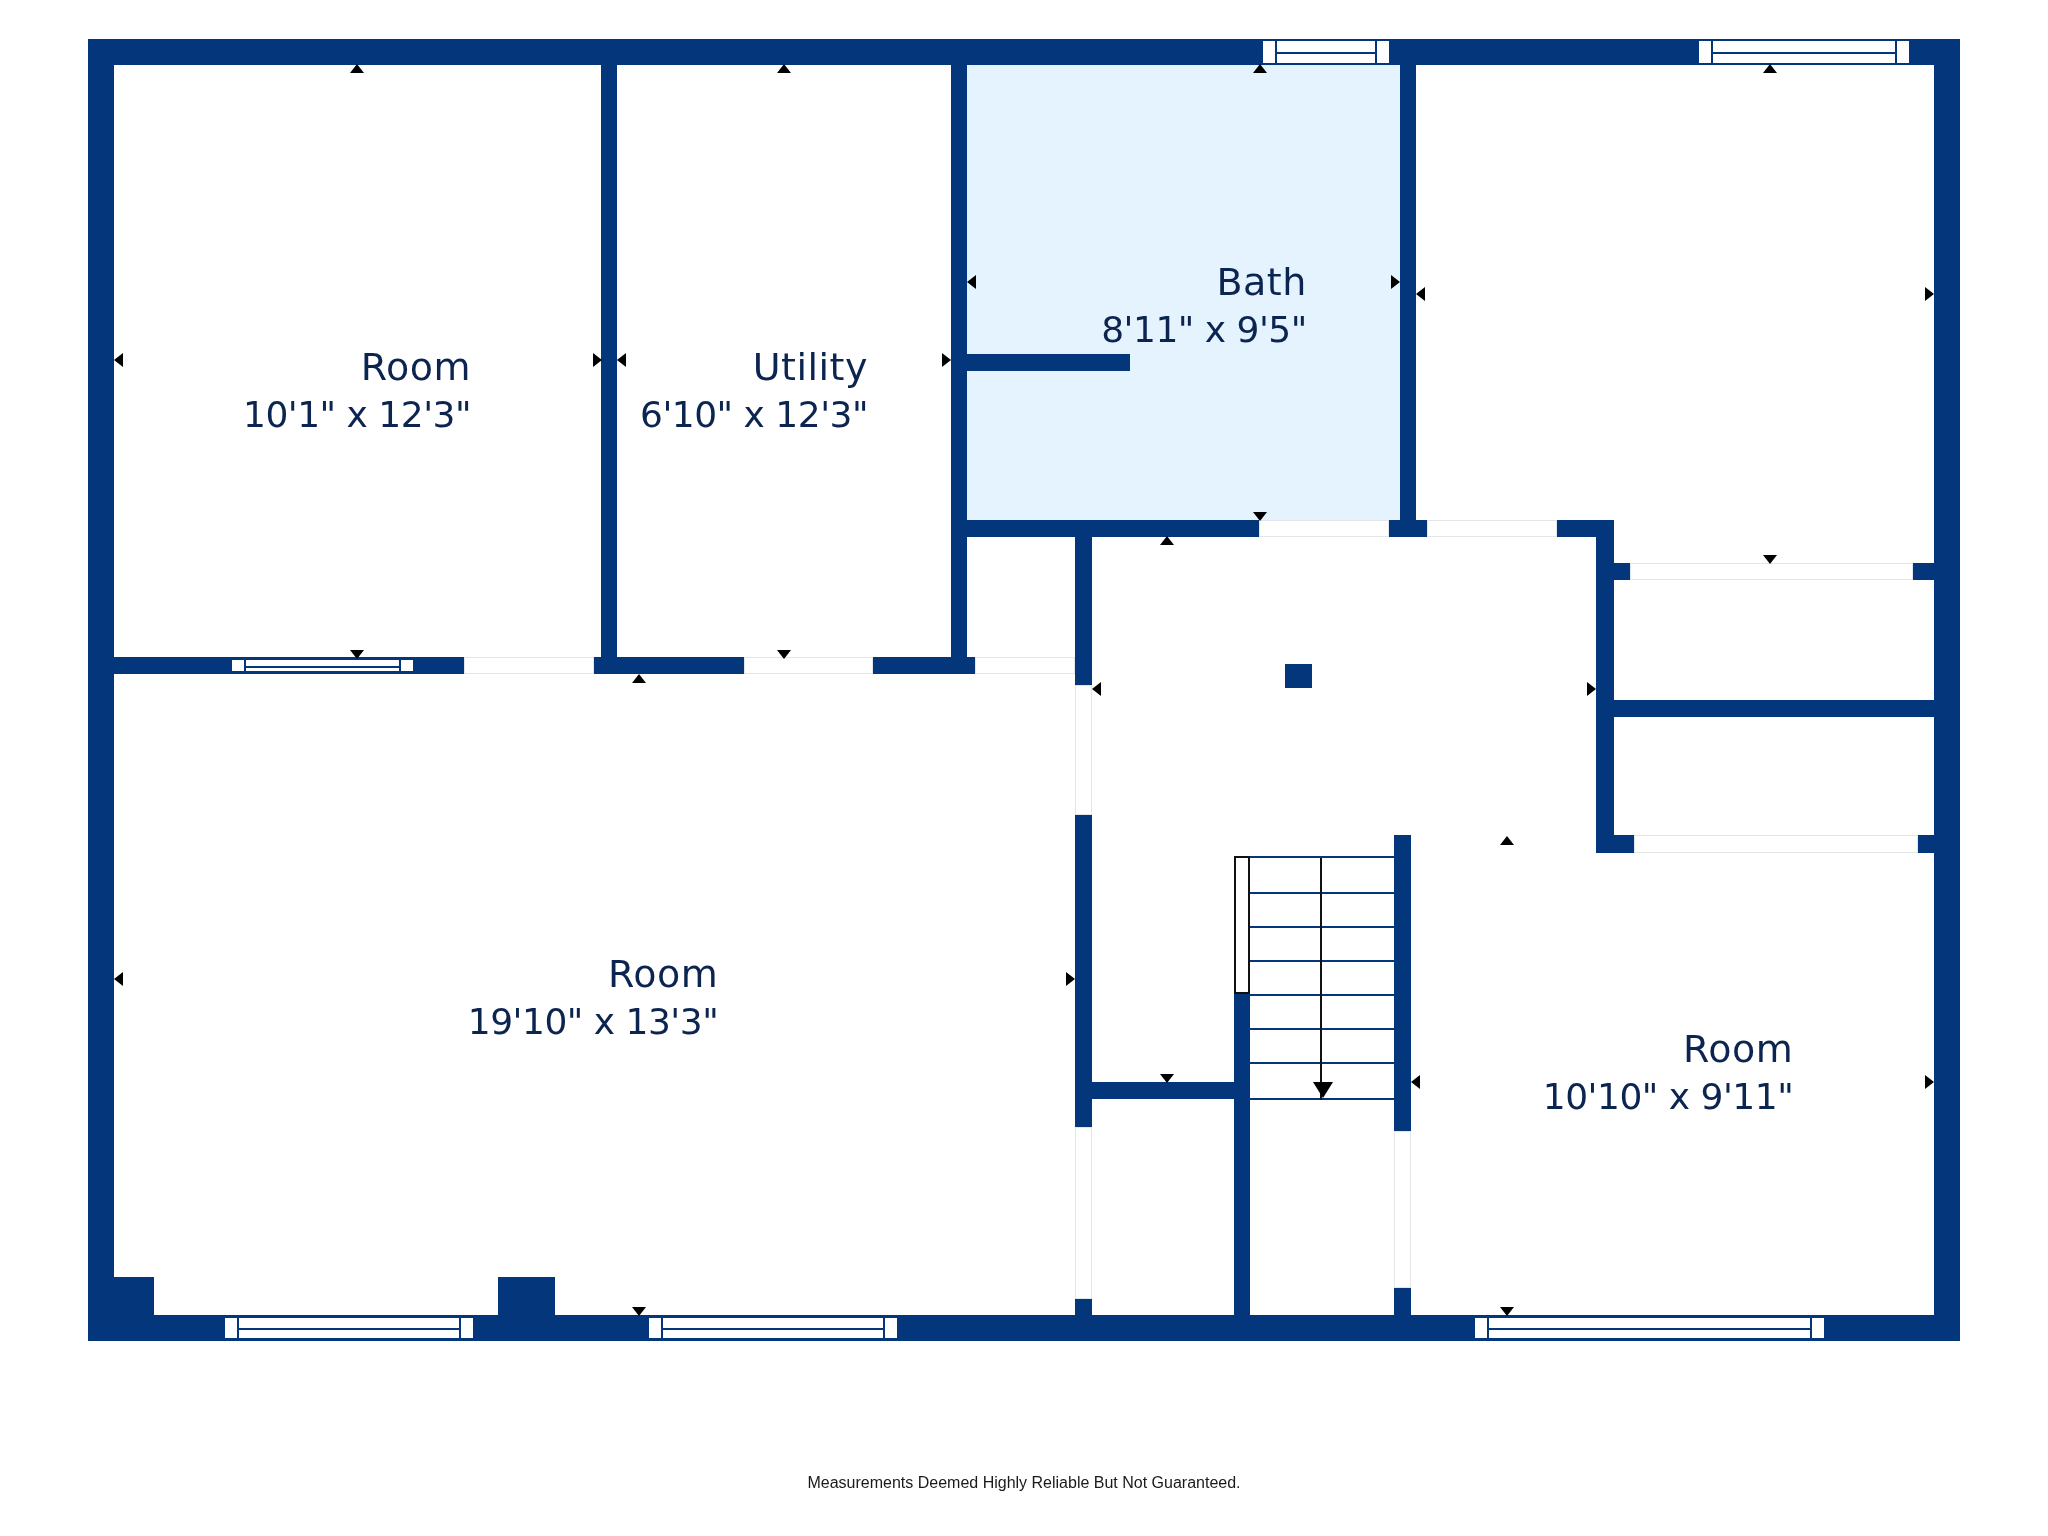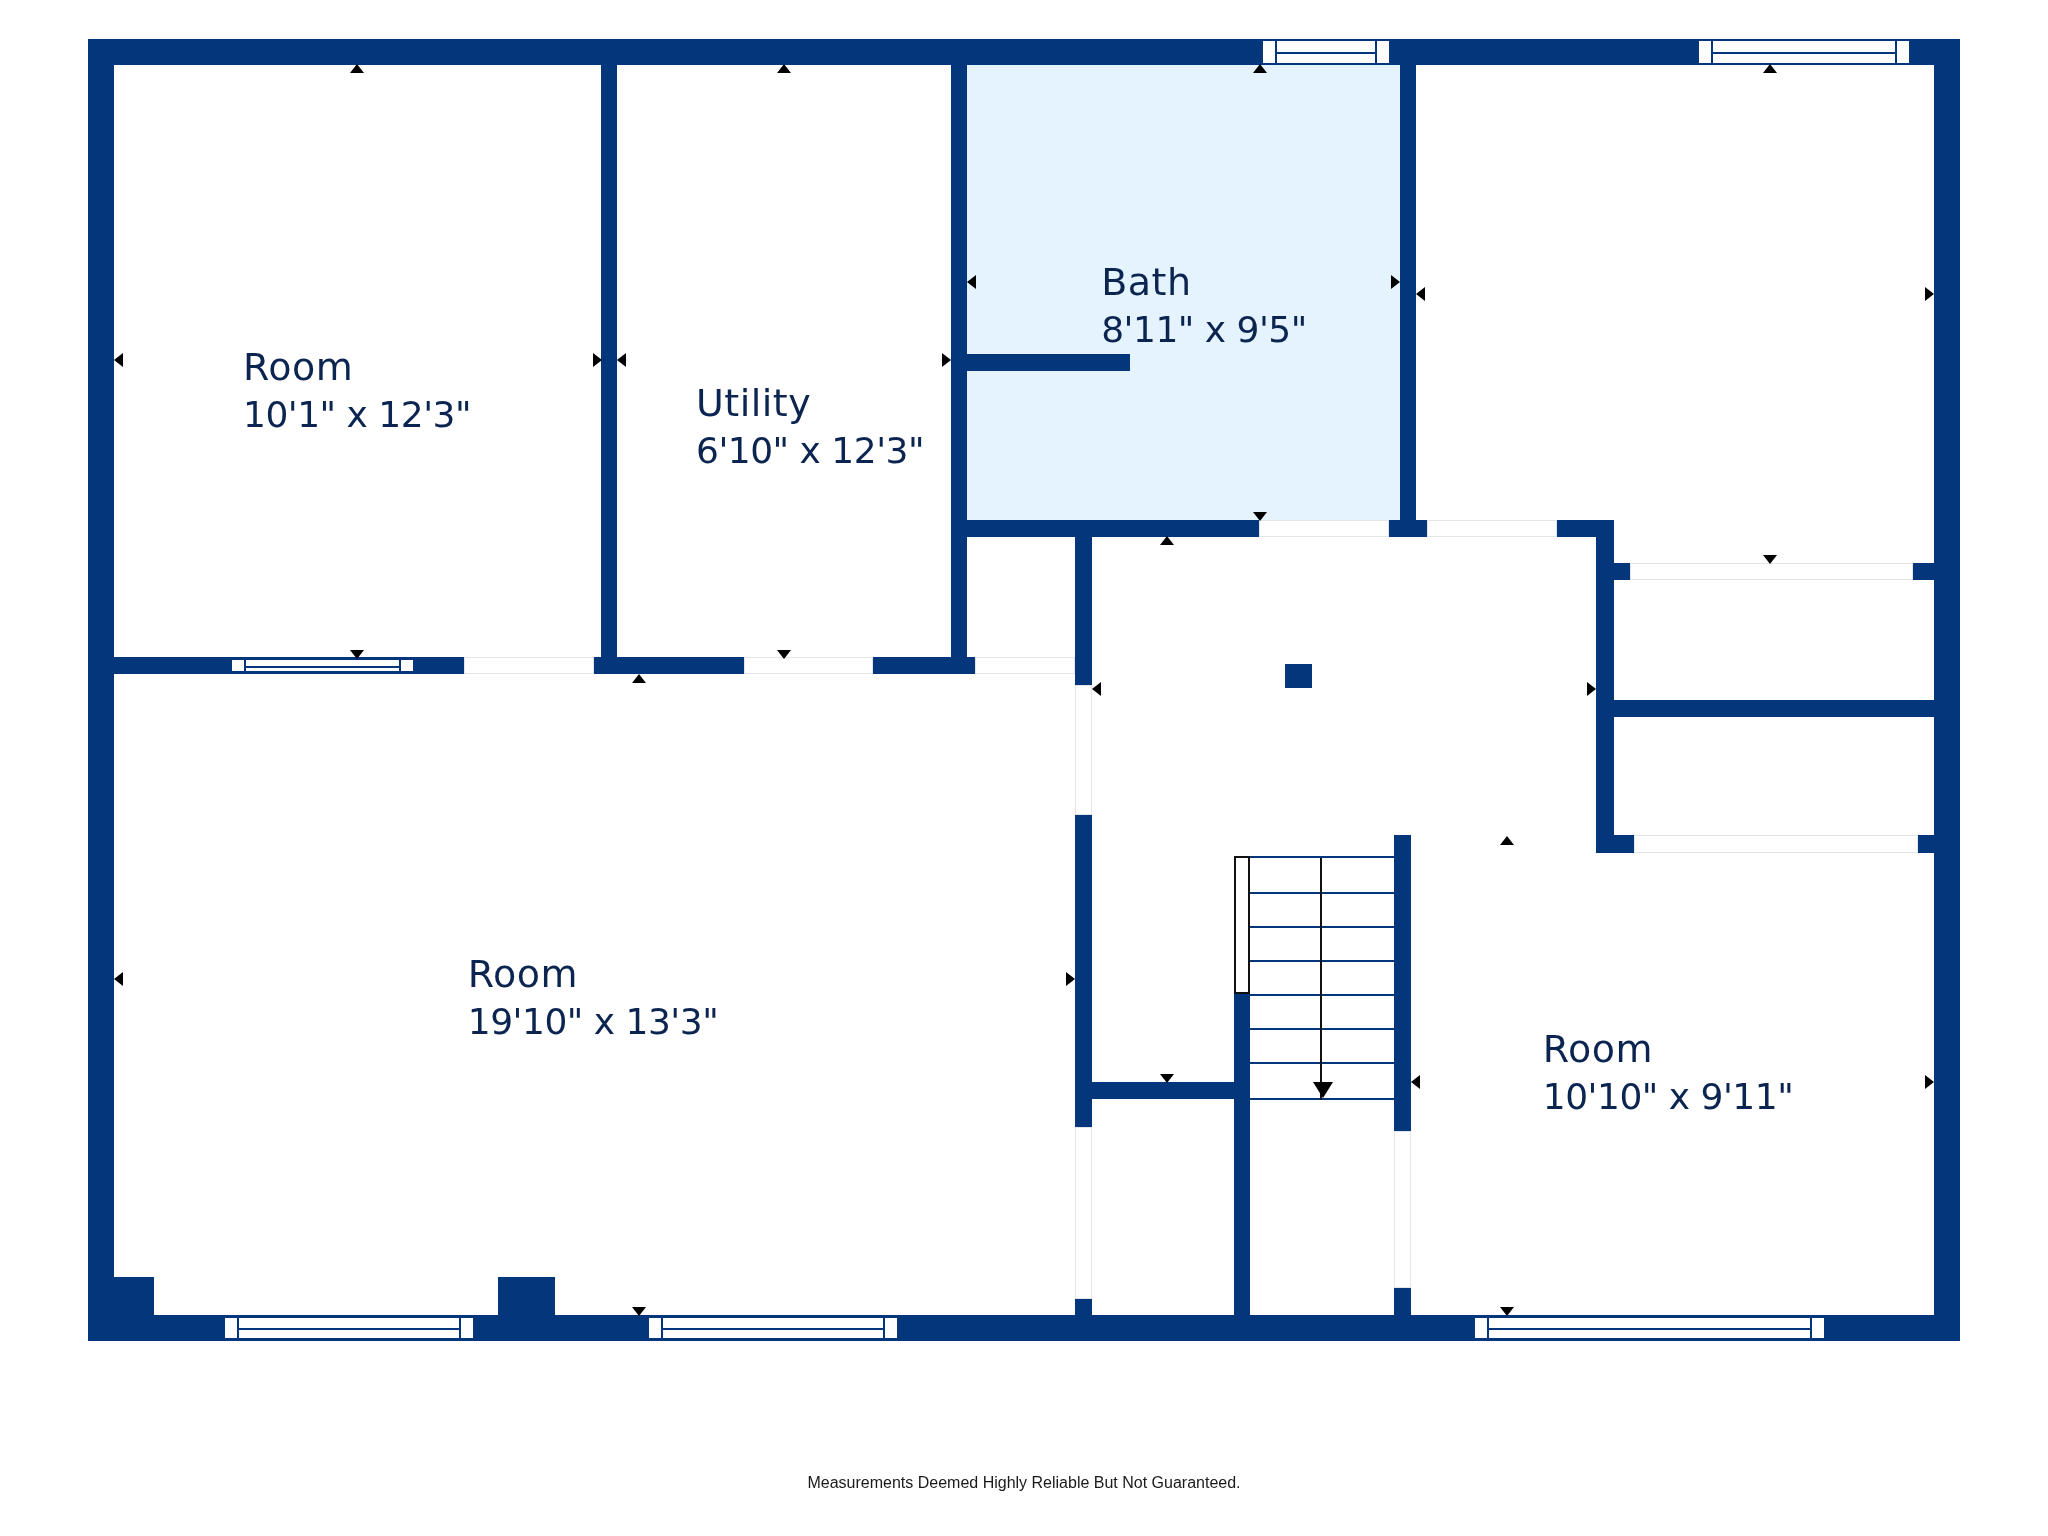--- a/index.html
+++ b/index.html
@@ -4,21 +4,21 @@
 <style>
   html,body{margin:0;padding:0;background:#ffffff;}
   body{width:2048px;height:1536px;position:relative;overflow:hidden;font-family:"DejaVu Sans","Liberation Sans",sans-serif;}
   .plan{position:absolute;left:0;top:0;width:2048px;height:1536px;}
   .w{position:absolute;background:#03367a;}
   .bath-fill{position:absolute;background:#e4f3fd;}
   .win{position:absolute;background:#ffffff;border:2px solid #03367a;box-sizing:border-box;}
   .win.h::before{content:"";position:absolute;left:12px;right:12px;top:50%;height:0;border-top:2px solid #03367a;}
   .win.h::after{content:"";position:absolute;left:12px;right:12px;top:0;bottom:0;border-left:2px solid #03367a;border-right:2px solid #03367a;}
   .opening{position:absolute;background:#ffffff;border:1px solid #e2e6ea;box-sizing:border-box;}
-  .label{position:absolute;transform:translate(-50%,-50%);text-align:left;color:#0b2550;white-space:nowrap;line-height:1.3;}
+  .label{position:absolute;transform:translate(-50%,-50%);text-align:right;color:#0b2550;white-space:nowrap;line-height:1.3;}
   .label .name{font-size:38px;letter-spacing:0.5px;display:block;}
   .label .dim{font-size:36px;display:block;letter-spacing:-0.5px;}
   .tri{position:absolute;width:0;height:0;}
   .tri.up{border-left:7px solid transparent;border-right:7px solid transparent;border-bottom:9px solid #000;}
   .tri.down{border-left:7px solid transparent;border-right:7px solid transparent;border-top:9px solid #000;}
   .tri.left{border-top:7px solid transparent;border-bottom:7px solid transparent;border-right:9px solid #000;}
   .tri.right{border-top:7px solid transparent;border-bottom:7px solid transparent;border-left:9px solid #000;}
   .stair{position:absolute;left:1250px;top:856px;width:144px;height:242px;border-top:2px solid #03367a;}
   .stair .tread{position:absolute;left:0;right:0;height:0;border-top:2px solid #03367a;}
   .stair .center{position:absolute;left:70px;top:0;bottom:0;border-left:2px solid #111;}
@@ -128,21 +128,21 @@
   <div class="tri right" style="left:1587px;top:682px;"></div>
   <div class="tri up" style="left:1500px;top:836px;"></div>
   <div class="tri down" style="left:1500px;top:1307px;"></div>
   <div class="tri left" style="left:1411px;top:1075px;"></div>
   <div class="tri right" style="left:1925px;top:1075px;"></div>
 
   <div class="label" style="left:357px;top:391px;">
     <span class="name">Room</span>
     <span class="dim">10'1" x 12'3"</span>
   </div>
-  <div class="label" style="left:810px;top:391px;margin-top:36px;">
+  <div class="label" style="left:754px;top:391px;">
     <span class="name">Utility</span>
     <span class="dim">6'10" x 12'3"</span>
   </div>
   <div class="label" style="left:1204px;top:306px;">
     <span class="name">Bath</span>
     <span class="dim">8'11" x 9'5"</span>
   </div>
   <div class="label" style="left:593px;top:998px;">
     <span class="name">Room</span>
     <span class="dim">19'10" x 13'3"</span>

